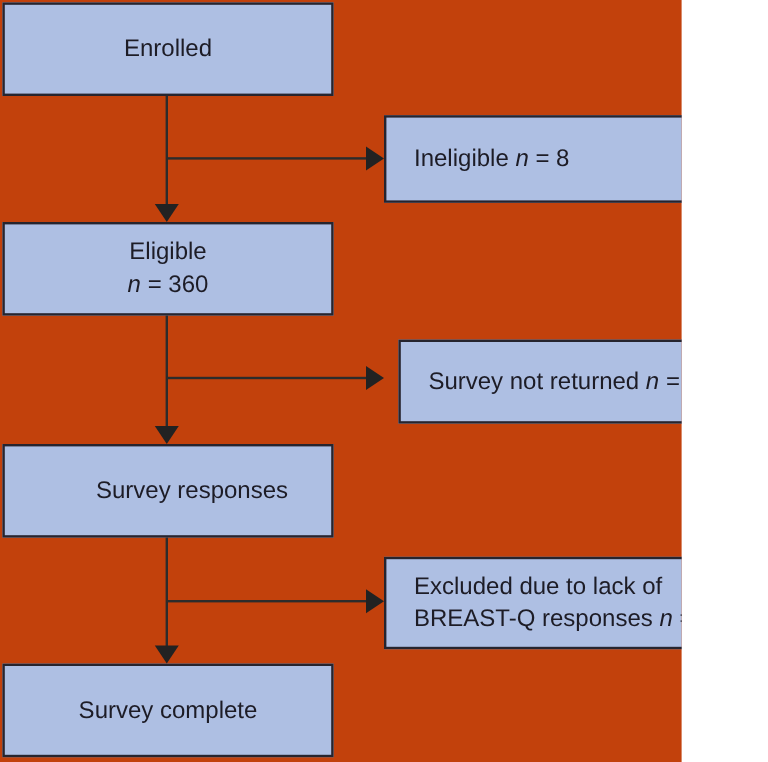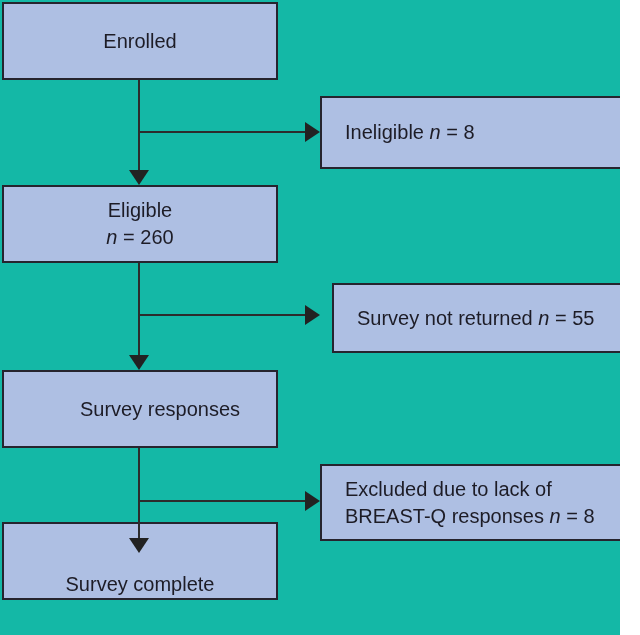--- a/index.html
+++ b/index.html
@@ -2,23 +2,23 @@
 <html><head>
 <meta charset="utf-8">
 <style>
   html, body {
     margin: 0;
     padding: 0;
     background: #ffffff;
   }
   .canvas {
     position: relative;
-    width: 620px;
+    width: 568px;
     height: 635px;
-    background: #14b8a6;
+    background: #c2410c;
     font-family: "Liberation Sans", sans-serif;
     color: #1d1c26;
     overflow: hidden;
   }
   .box {
     position: absolute;
     background: #aebfe3;
     border: 2px solid #26242e;
     box-sizing: border-box;
     font-size: 20px;
@@ -81,28 +81,28 @@
 <body>
 
 <div class="canvas">
 
   <div class="box main-box" style="top:2px;">
     <div>Enrolled</div>
   </div>
 
   <div class="box main-box" style="top:185px;">
     <div>Eligible</div>
-    <div><span class="nvar">n</span><span> = 260</span></div>
+    <div><span class="nvar">n</span><span> = 360</span></div>
   </div>
 
   <div class="box main-box" style="top:370px;padding-left:40px;">
     <div>Survey responses</div>
   </div>
 
-  <div class="box main-box" style="top:522px;justify-content:flex-end;">
+  <div class="box main-box" style="top:553px;">
     <div>Survey complete</div>
   </div>
 
   <div class="box side-box" style="top:96px;height:73px;">
     <div><span>Ineligible </span><span class="nvar">n</span><span> = 8</span></div>
   </div>
 
   <div class="box side-box" style="top:283px;height:70px;margin-left:12px;">
     <div><span>Survey not returned </span><span class="nvar">n</span><span> = 55</span></div>
   </div>

